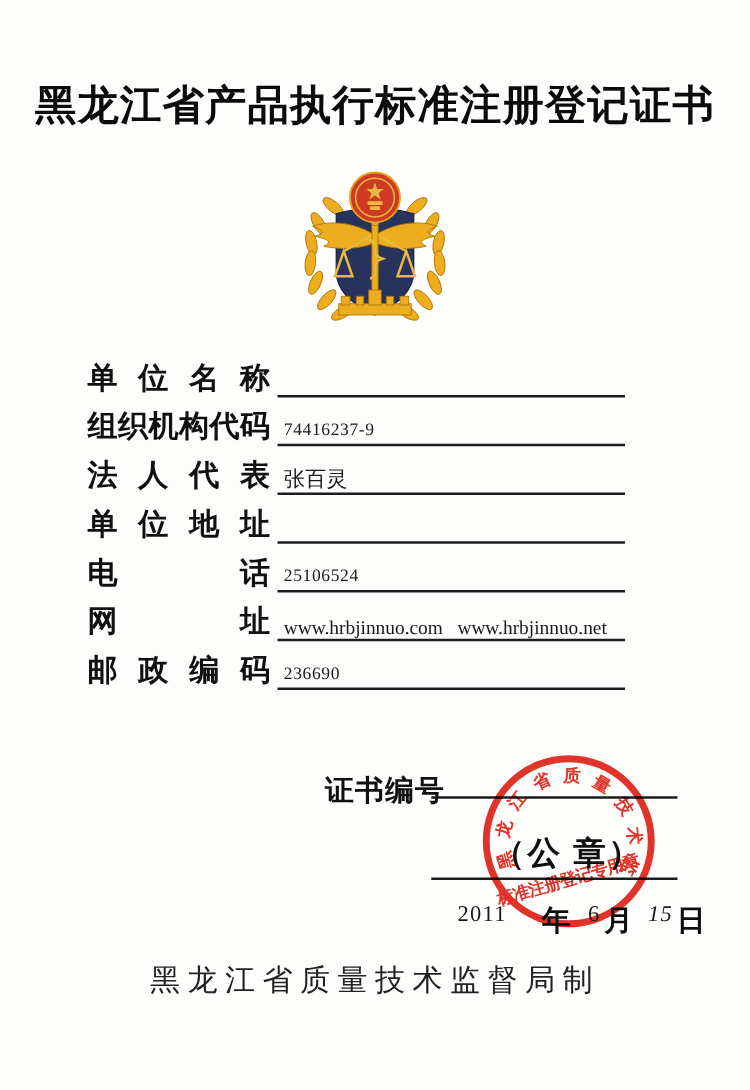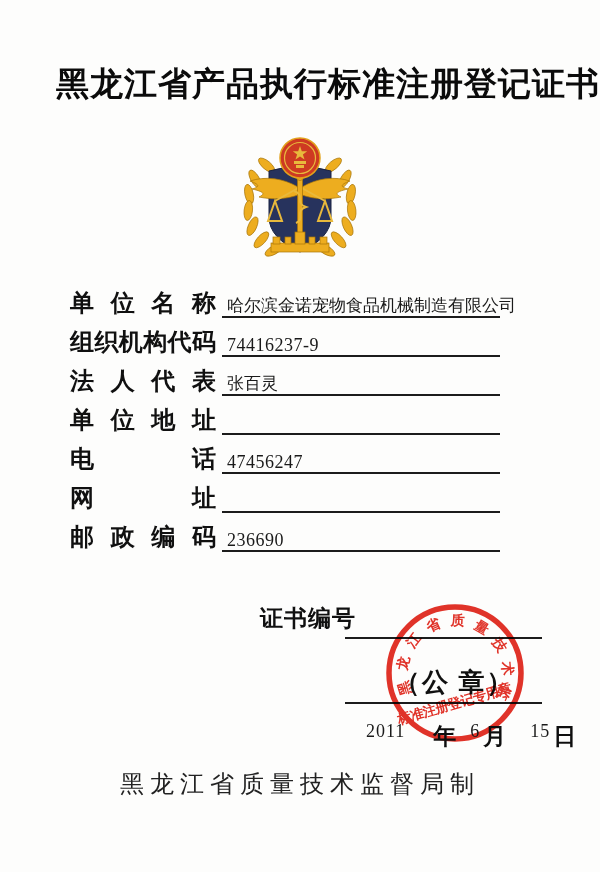--- a/index.html
+++ b/index.html
@@ -7,62 +7,62 @@
     position:relative;
     width:600px;height:872px;
     background:#fdfdfc;
     margin:0 auto;
     overflow:hidden;
     font-family:"Liberation Serif","DejaVu Serif",serif;
     color:#141414;
   }
   .title{
     position:absolute;top:62px;left:0;width:600px;
-    text-align:right;
+    text-align:center;
     font-size:33px;font-weight:bold;letter-spacing:1px;
     color:#0b0b0b;
     font-family:"Liberation Serif","DejaVu Serif",serif;
   }
   .emblem{position:absolute;left:235px;top:131px;width:130px;height:136px;}
   
   .field-row{position:absolute;left:70px;width:500px;height:34px;}
   .flabel{
     position:absolute;left:0;top:0;width:146px;
     display:flex;justify-content:space-between;
     font-weight:bold;font-size:24px;line-height:26px;
     color:#101010;
     font-family:"Liberation Serif","DejaVu Serif",serif;
   }
   .fline{position:absolute;left:152px;top:26px;width:278px;border-bottom:2px solid #1c1c1c;}
   .fvalue{
     position:absolute;left:157px;top:6px;
     font-size:17px;line-height:20px;white-space:pre;
     color:#1a1a1a;
   }
-  .fvalue.num{font-size:18px;letter-spacing:.5px;}
+  .fvalue.num{font-size:14px;letter-spacing:.5px;}
   .fvalue.url{font-size:15.5px;top:8px;}
   
   .iss-label{
     position:absolute;left:260px;
-    font-weight:bold;font-size:23px;letter-spacing:1px;color:#101010;
+    font-weight:bold;font-size:23px;letter-spacing:1px;color:#101010;margin-top:14px;
   }
   .iss-line{position:absolute;left:345px;width:197px;border-bottom:2px solid #1c1c1c;}
   .seal-note{
     position:absolute;left:394px;top:665px;
     font-weight:bold;font-size:26px;letter-spacing:2px;color:#101010;
   }
   .stamp{position:absolute;left:382px;top:600px;width:146px;height:146px;
     mix-blend-mode:multiply;opacity:.93;}
   .date-row{
     position:absolute;left:366px;top:721px;
     display:flex;align-items:flex-start;white-space:nowrap;
   }
   .date-row .num{font-size:18px;letter-spacing:1px;color:#1a1a1a;}
   .date-row .unit{font-size:23px;font-weight:bold;color:#0e0e0e;}
-  .g28{margin-left:28px;} .g14{margin-left:14px;} .g3{margin-left:3px;} .g12{margin-left:24px;}
+  .g28{margin-left:28px;} .g14{margin-left:14px;} .g3{margin-left:3px;} .g12{margin-left:12px;font-style:italic;}
   .footer{
     position:absolute;top:768px;left:0;width:600px;
     text-align:center;
     font-size:24px;letter-spacing:6px;color:#222;
     font-family:Liberation Mono, monospace;
   }
 </style>
 </head>
 <body>
 
@@ -124,21 +124,20 @@
   </svg>
 
   <div class="field-row" style="top:290px">
     <div class="flabel">
         <span>单</span>
         <span>位</span>
         <span>名</span>
         <span>称</span>
       </div>
     <div class="fline"></div>
-    <div class="fvalue">哈尔滨金诺宠物食品机械制造有限公司</div>
   </div>
 
   <div class="field-row" style="top:329px">
     <div class="flabel">
         <span>组</span>
         <span>织</span>
         <span>机</span>
         <span>构</span>
         <span>代</span>
         <span>码</span>
@@ -167,29 +166,30 @@
       </div>
     <div class="fline"></div>
   </div>
 
   <div class="field-row" style="top:446px">
     <div class="flabel">
         <span>电</span>
         <span>话</span>
       </div>
     <div class="fline"></div>
-    <div class="fvalue num">47456247</div>
+    <div class="fvalue num">25106524</div>
   </div>
 
   <div class="field-row" style="top:485px">
     <div class="flabel">
         <span>网</span>
         <span>址</span>
       </div>
     <div class="fline"></div>
+    <div class="fvalue url">www.hrbjinnuo.com   www.hrbjinnuo.net</div>
   </div>
 
   <div class="field-row" style="top:524px">
     <div class="flabel">
         <span>邮</span>
         <span>政</span>
         <span>编</span>
         <span>码</span>
       </div>
     <div class="fline"></div>

